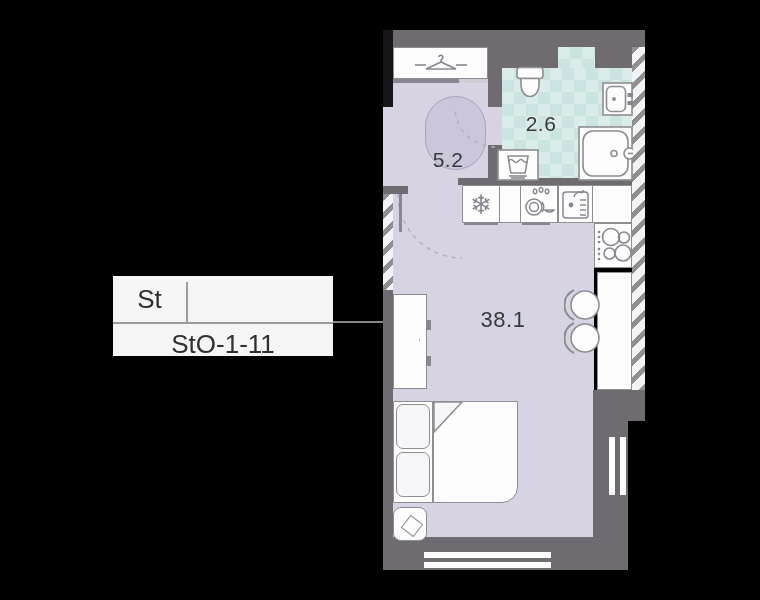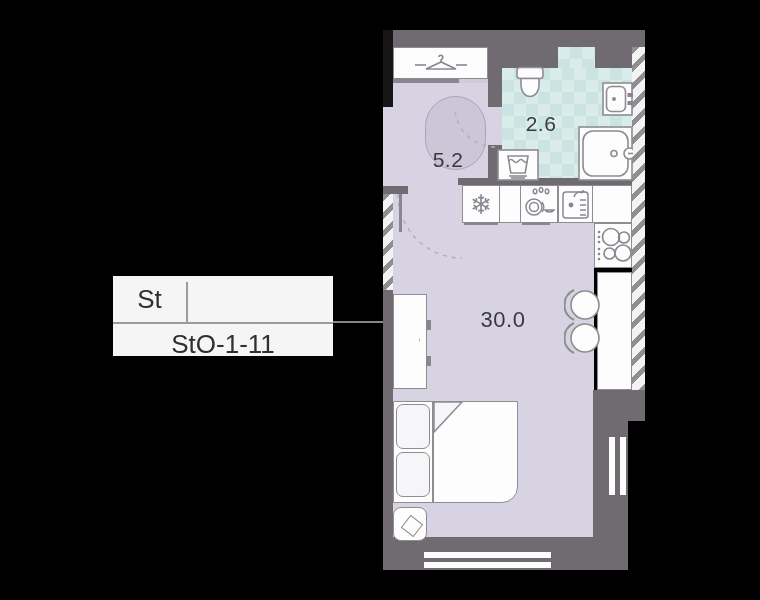--- a/index.html
+++ b/index.html
@@ -223,15 +223,15 @@
   <div class="abs fix" style="left:396px;top:452px;width:34px;height:45px;border-radius:7px;background:#f6f5f8;"></div>
   <svg class="abs" style="left:433px;top:401px;" width="31" height="33" viewBox="0 0 31 33">
     <path d="M1,31 L1,1 L29,1 Z" fill="#f6f5f8" stroke="#8d8d92" stroke-width="1.5"></path>
   </svg>
 
   <div class="abs fix" style="left:393px;top:507px;width:34px;height:34px;border-radius:8px;"></div>
   <div class="abs fix" style="left:404px;top:518px;width:16px;height:16px;transform:rotate(38deg);"></div>
 
   <div class="abs roomlabel" style="left:420px;top:148px;width:56px;">5.2</div>
   <div class="abs roomlabel" style="left:513px;top:112px;width:56px;">2.6</div>
-  <div class="abs roomlabel liv-label" style="left:463px;top:307px;width:80px;">30.0</div>
+  <div class="abs roomlabel liv-label" style="left:463px;top:307px;width:80px;">38.1</div>
 
 </div>
 
 </body></html>

